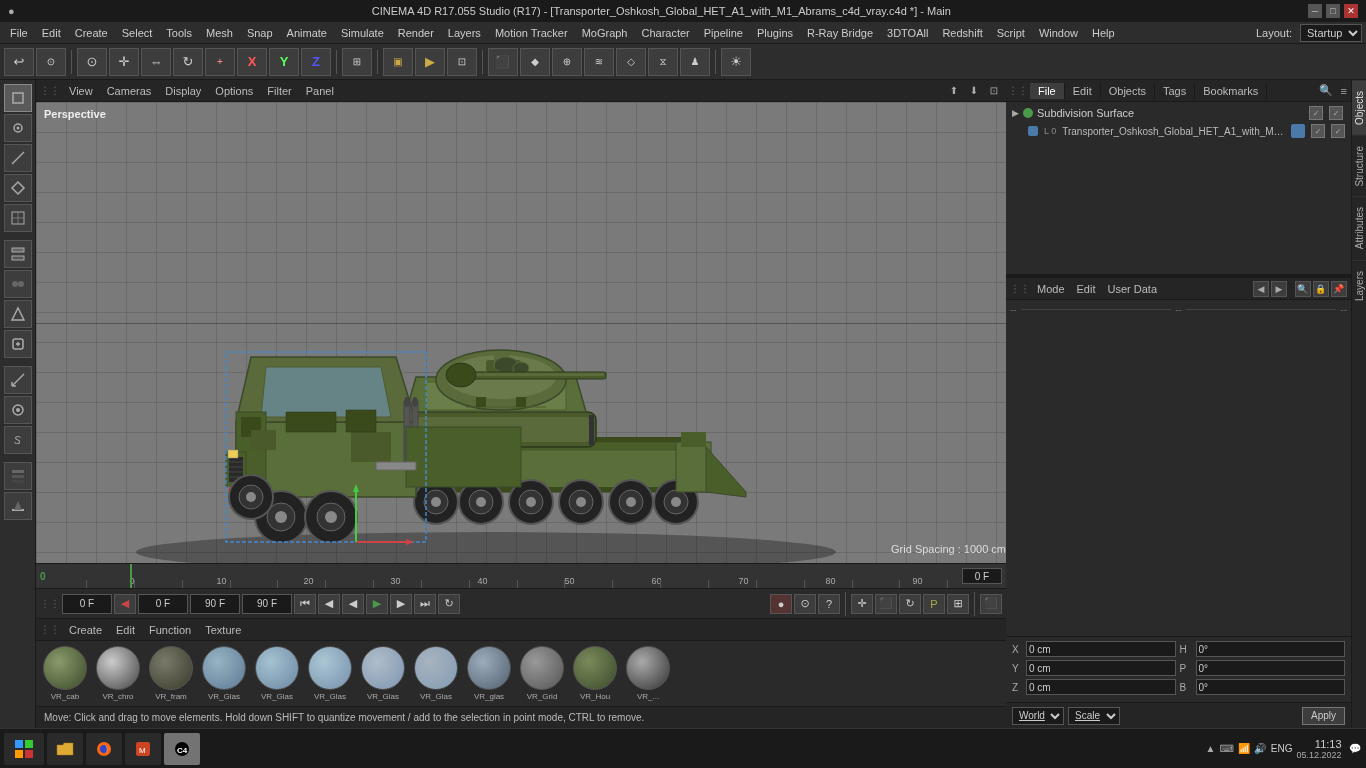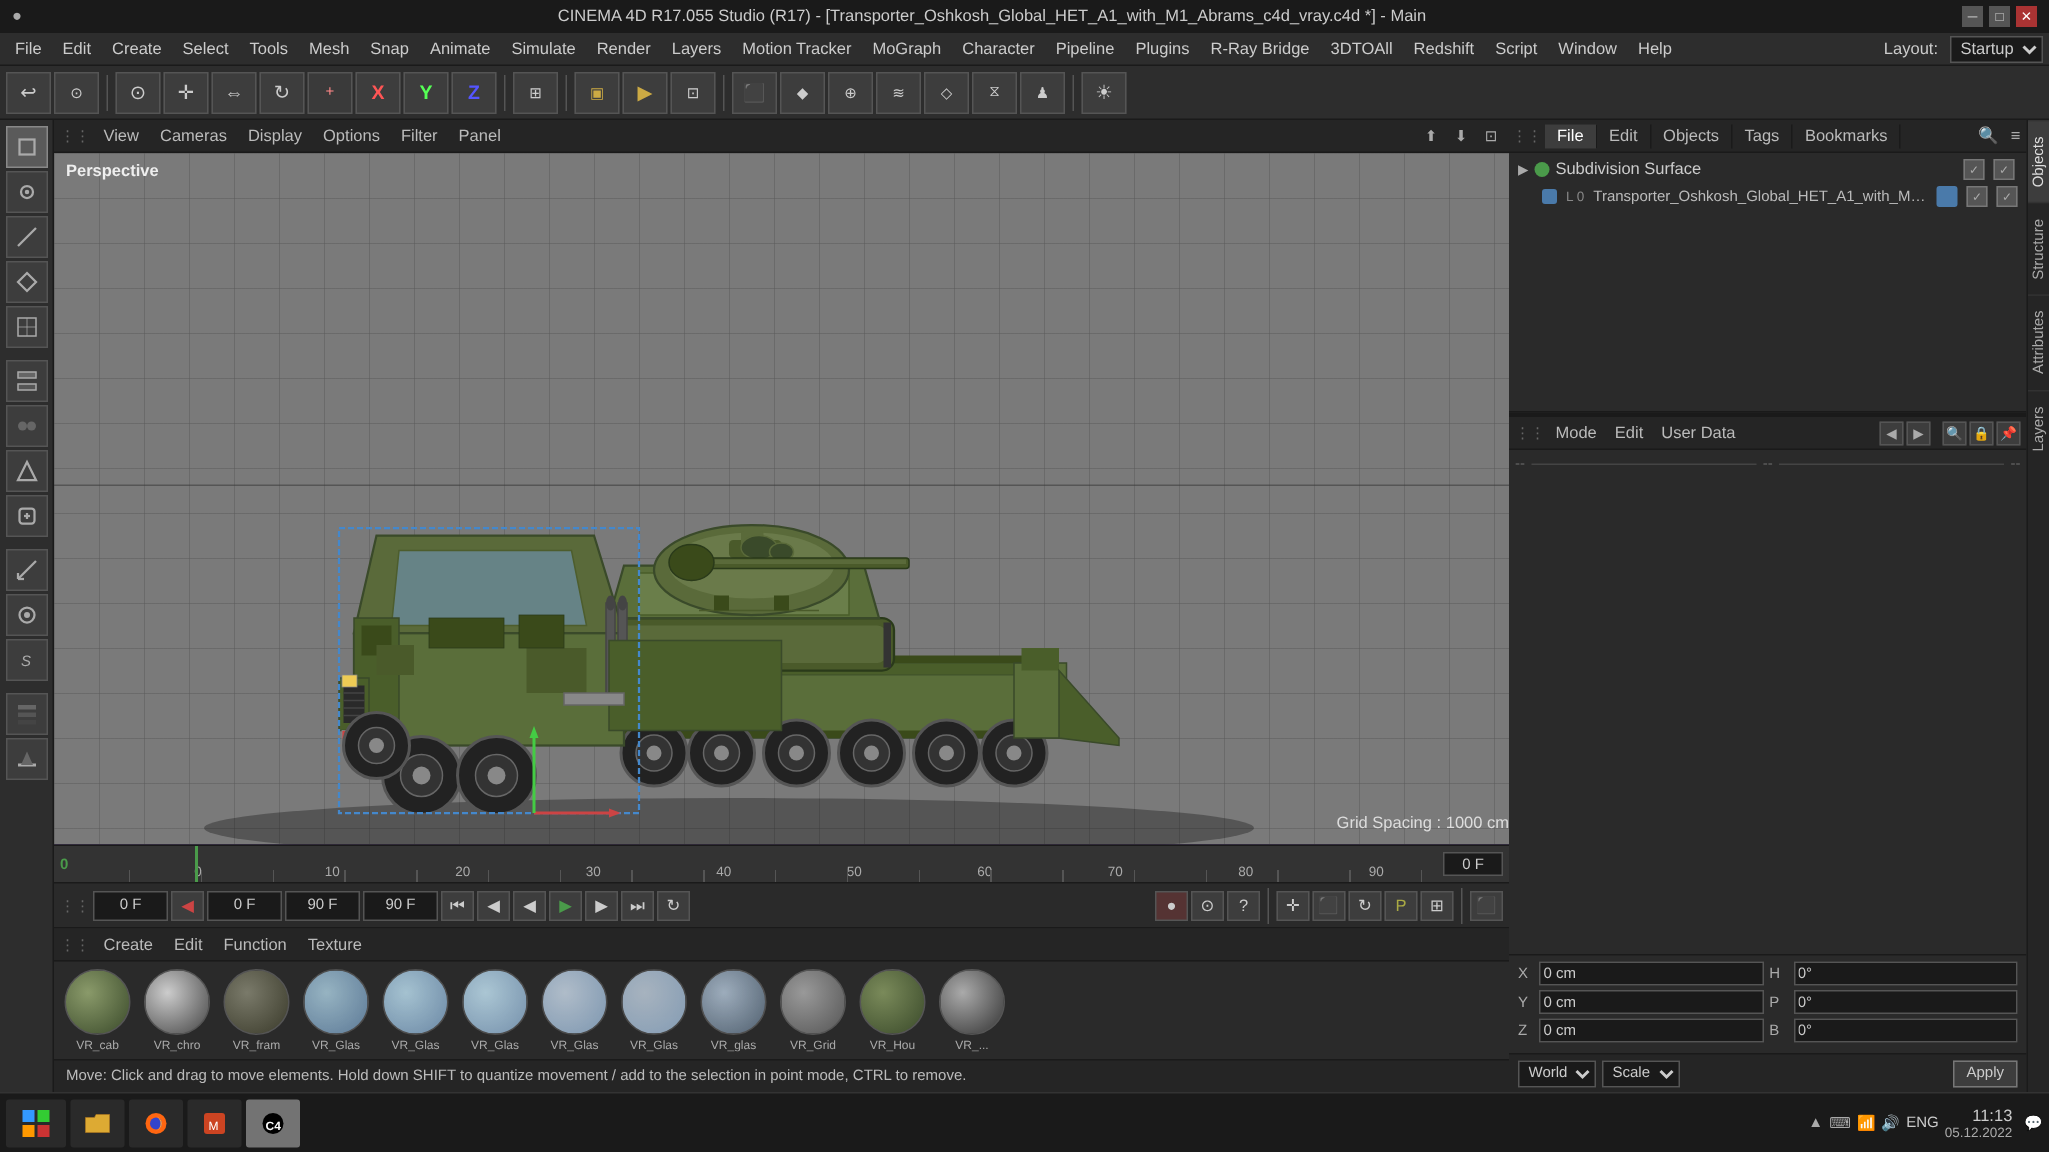--- a/index.html
+++ b/index.html
@@ -332,20 +332,21 @@
       gap: 4px;
       border-top: 1px solid #1a1a1a;
     }
     .coord-select {
       height: 18px;
       background: #1a1a1a;
       border: 1px solid #555;
       color: #ccc;
       font-size: 10px;
       padding: 0 2px;
+      text-decoration: underline;
     }
     .apply-btn {
       height: 18px;
       padding: 0 8px;
       background: #3d3d3d;
       border: 1px solid #777;
       color: #ccc;
       cursor: pointer;
       font-size: 10px;
     }

